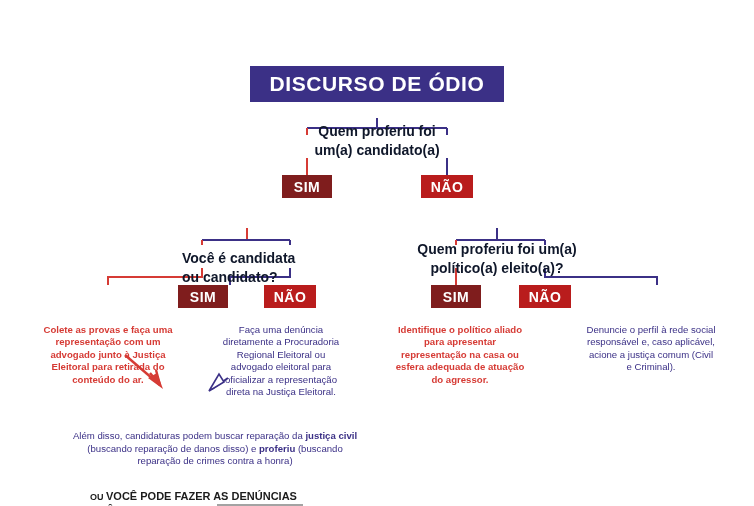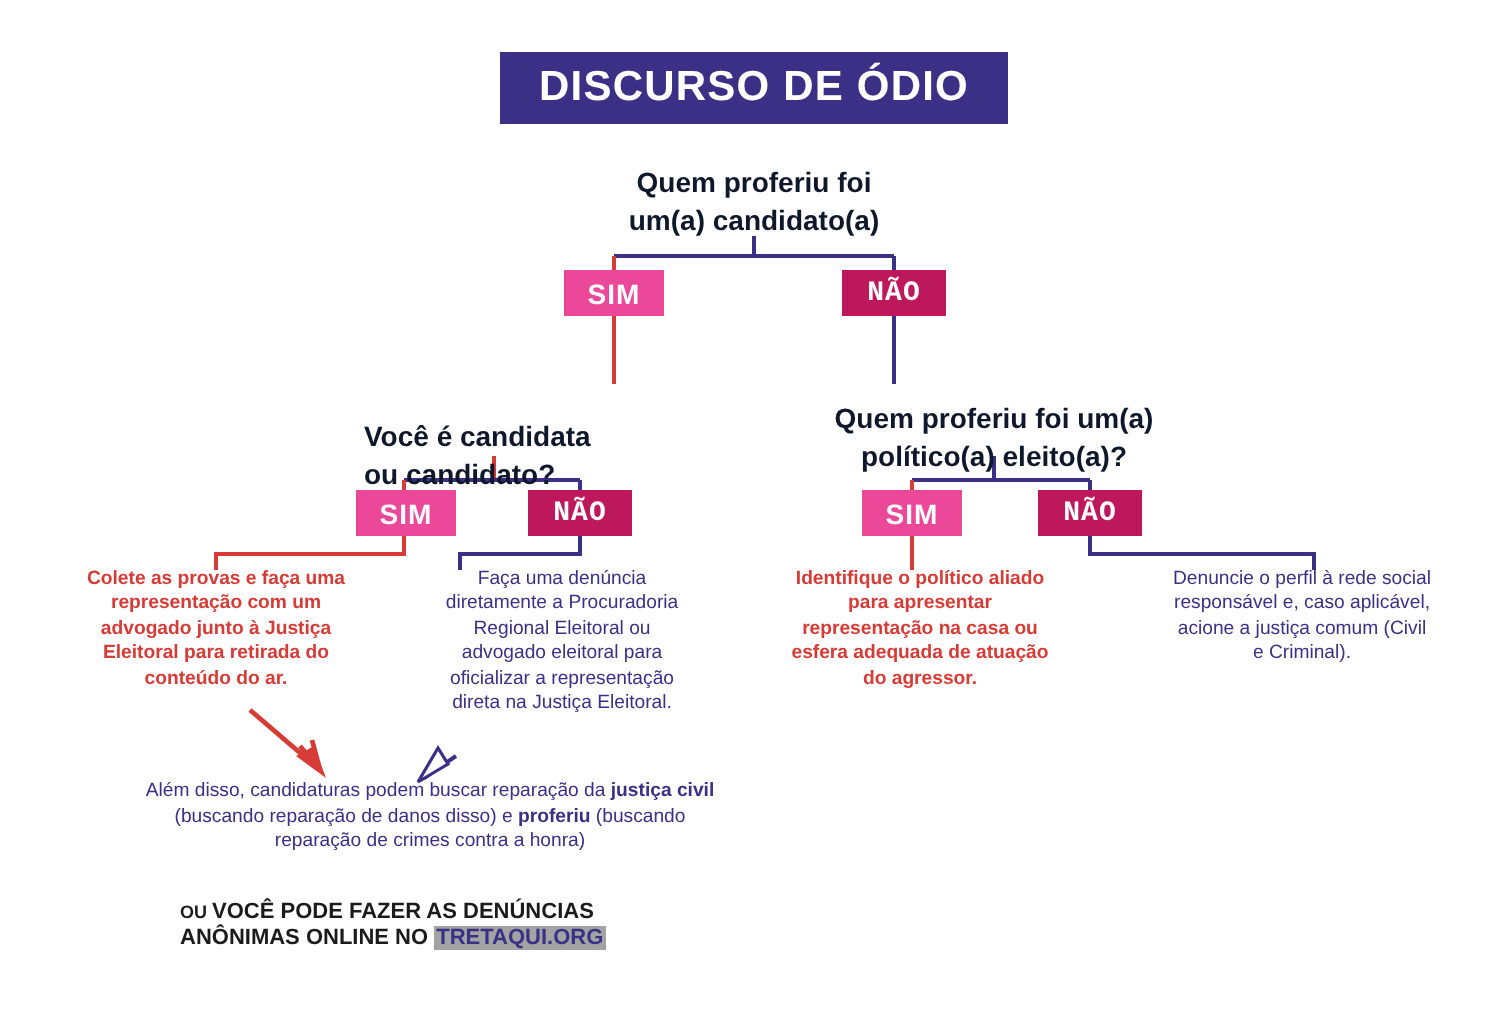--- a/index.html
+++ b/index.html
@@ -10,21 +10,21 @@
   body {
     font-family: "Liberation Sans", sans-serif;
   }
   #page {
     position: relative;
     width: 754px;
     height: 506px;
     background: #ffffff;
     overflow: hidden;
   }
-  .abs { position: absolute; }
+  .abs { position: absolute; margin-top: 40px; }
 
   
   #title-banner {
     left: 250px;
     top: 26px;
     width: 254px;
     height: 36px;
     background: #3b3086;
     display: flex;
     align-items: center;
@@ -50,22 +50,22 @@
   .tag {
     display: flex;
     align-items: center;
     justify-content: center;
     color: #ffffff;
     font-size: 14px;
     font-weight: bold;
     letter-spacing: 0.5px;
     height: 23px;
   }
-  .tag-red { background: #ec4899; }
-  .tag-blue { background: #be185d; font-family: Liberation Mono, monospace; }
+  .tag-red { background: #7f1d1d; }
+  .tag-blue { background: #b91c1c; }
 
   
   .leaf {
     font-size: 9.6px;
     line-height: 12.4px;
     text-align: center;
   }
   .leaf-red { color: #d63b35; font-weight: bold; }
   .leaf-blue { color: #3b3086; }
 

